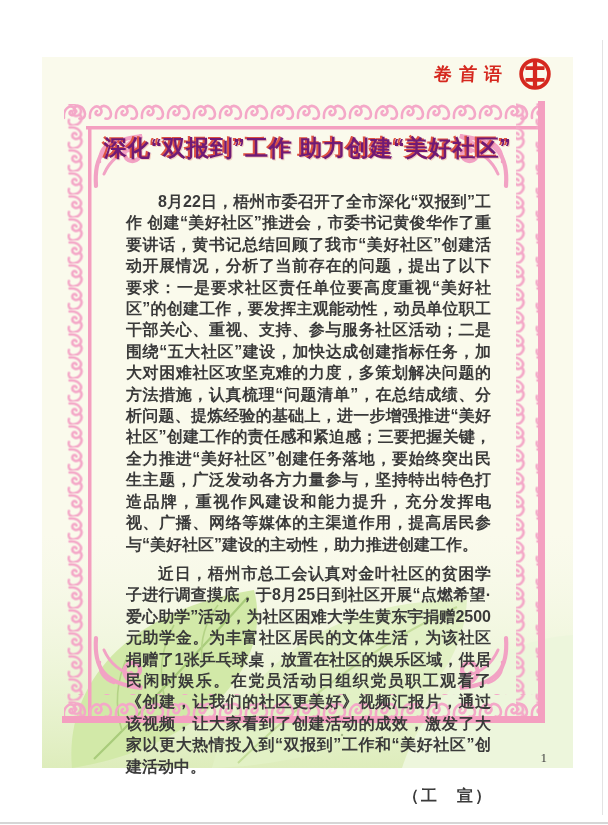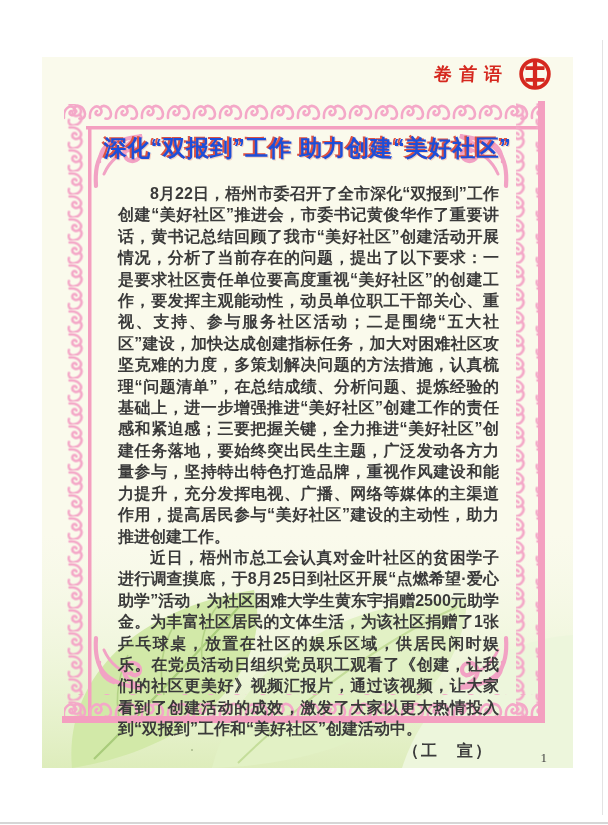--- a/index.html
+++ b/index.html
@@ -18,26 +18,26 @@
   .logo{width:32px;height:32px;display:block;}
 
   
   .leaves{position:absolute;left:0;top:478px;width:531px;height:233px;overflow:hidden;z-index:1;}
 
   
   .frame{position:absolute;left:20px;top:44px;width:487px;height:626px;z-index:2;}
 
   
   .article-title{position:absolute;left:0;right:0;top:76px;text-align:center;white-space:nowrap;
-                 font-size:23px;font-weight:700;letter-spacing:0.5px;color:#1d4ed8;
+                 font-size:23px;font-weight:700;letter-spacing:0.5px;color:#701a75;
                  text-shadow:-2px -1px 0 #dd5243,1px 1px 0 rgba(221,82,67,0.25);z-index:4;}
   .article-body{position:absolute;left:76px;top:126px;width:381px;z-index:4;
                 font-size:16px;line-height:21.4px;font-weight:600;color:#3a3a3a;
                 text-align:justify;letter-spacing:0;}
-  .article-body p{margin:0;text-indent:2em;}
+  .article-body p{margin:8px;text-indent:2em;}
   .signature{text-align:right;padding-right:6px;text-indent:0;
              font-size:16px;font-weight:600;color:#3a3a3a;letter-spacing:2px;}
 
   .page-number{position:absolute;right:26px;bottom:2px;font-size:13px;color:#3f3f3f;z-index:6;
                font-family:"Liberation Serif","DejaVu Serif",serif;}
 </style>
 </head>
 <body>
 
 <div class="screen">

